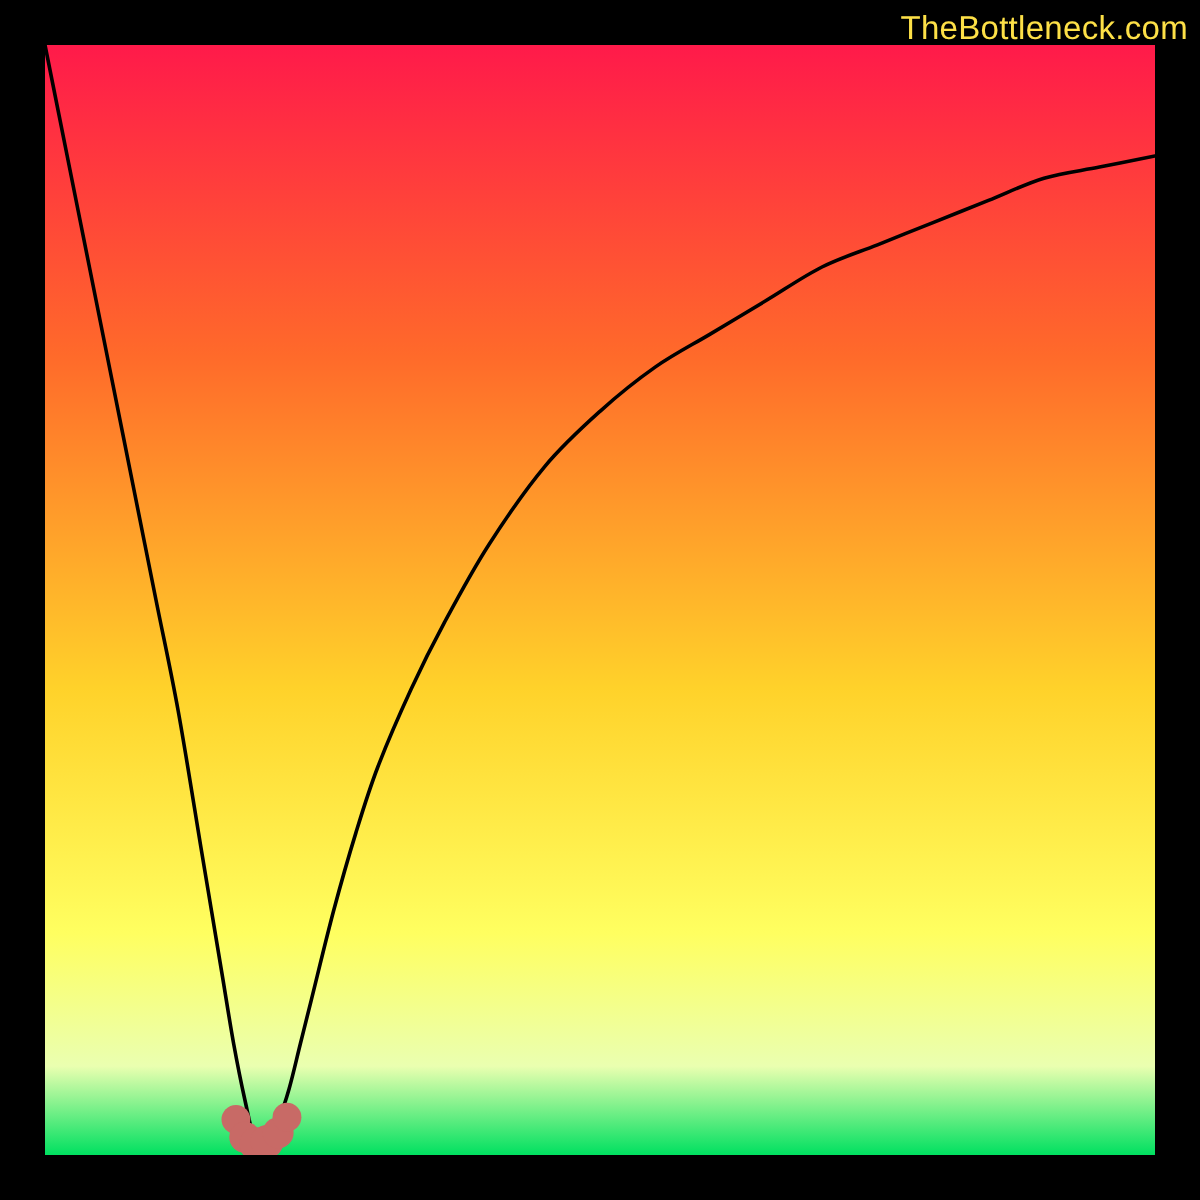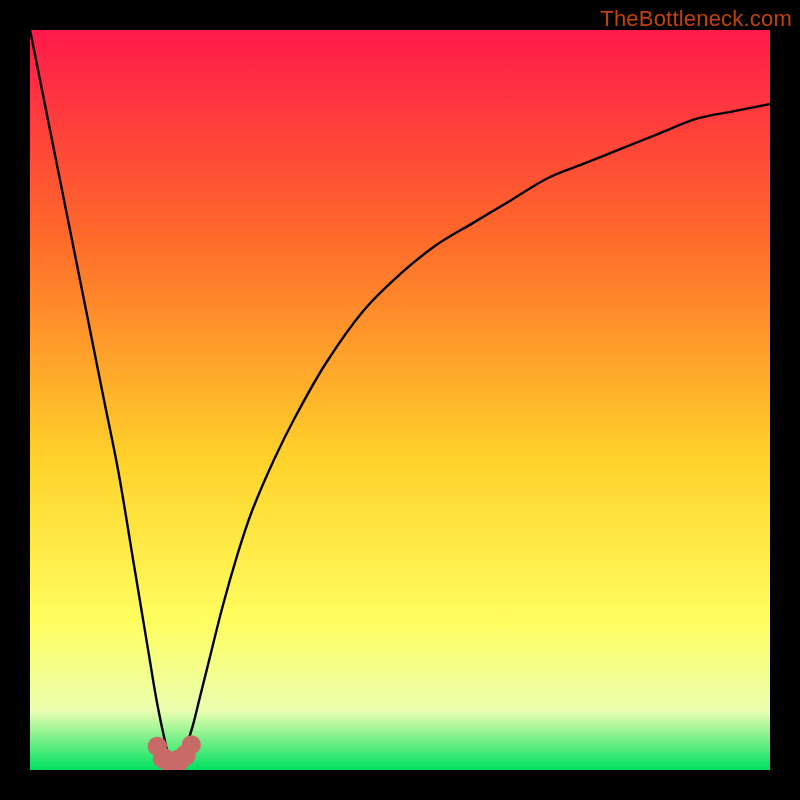--- a/index.html
+++ b/index.html
@@ -23,21 +23,21 @@
     position: absolute;
     left: 0;
     top: 0;
     width: 740px;
     height: 740px;
   }
   .watermark {
     position: absolute;
     top: 6px;
     right: 8px;
-    color: #c2410c;
+    color: #fde047;
     font-size: 22px;
     font-weight: 500;
     letter-spacing: 0.2px;
     z-index: 20;
   }
 </style>
 </head>
 <body>
 
 <div class="watermark">TheBottleneck.com</div>

